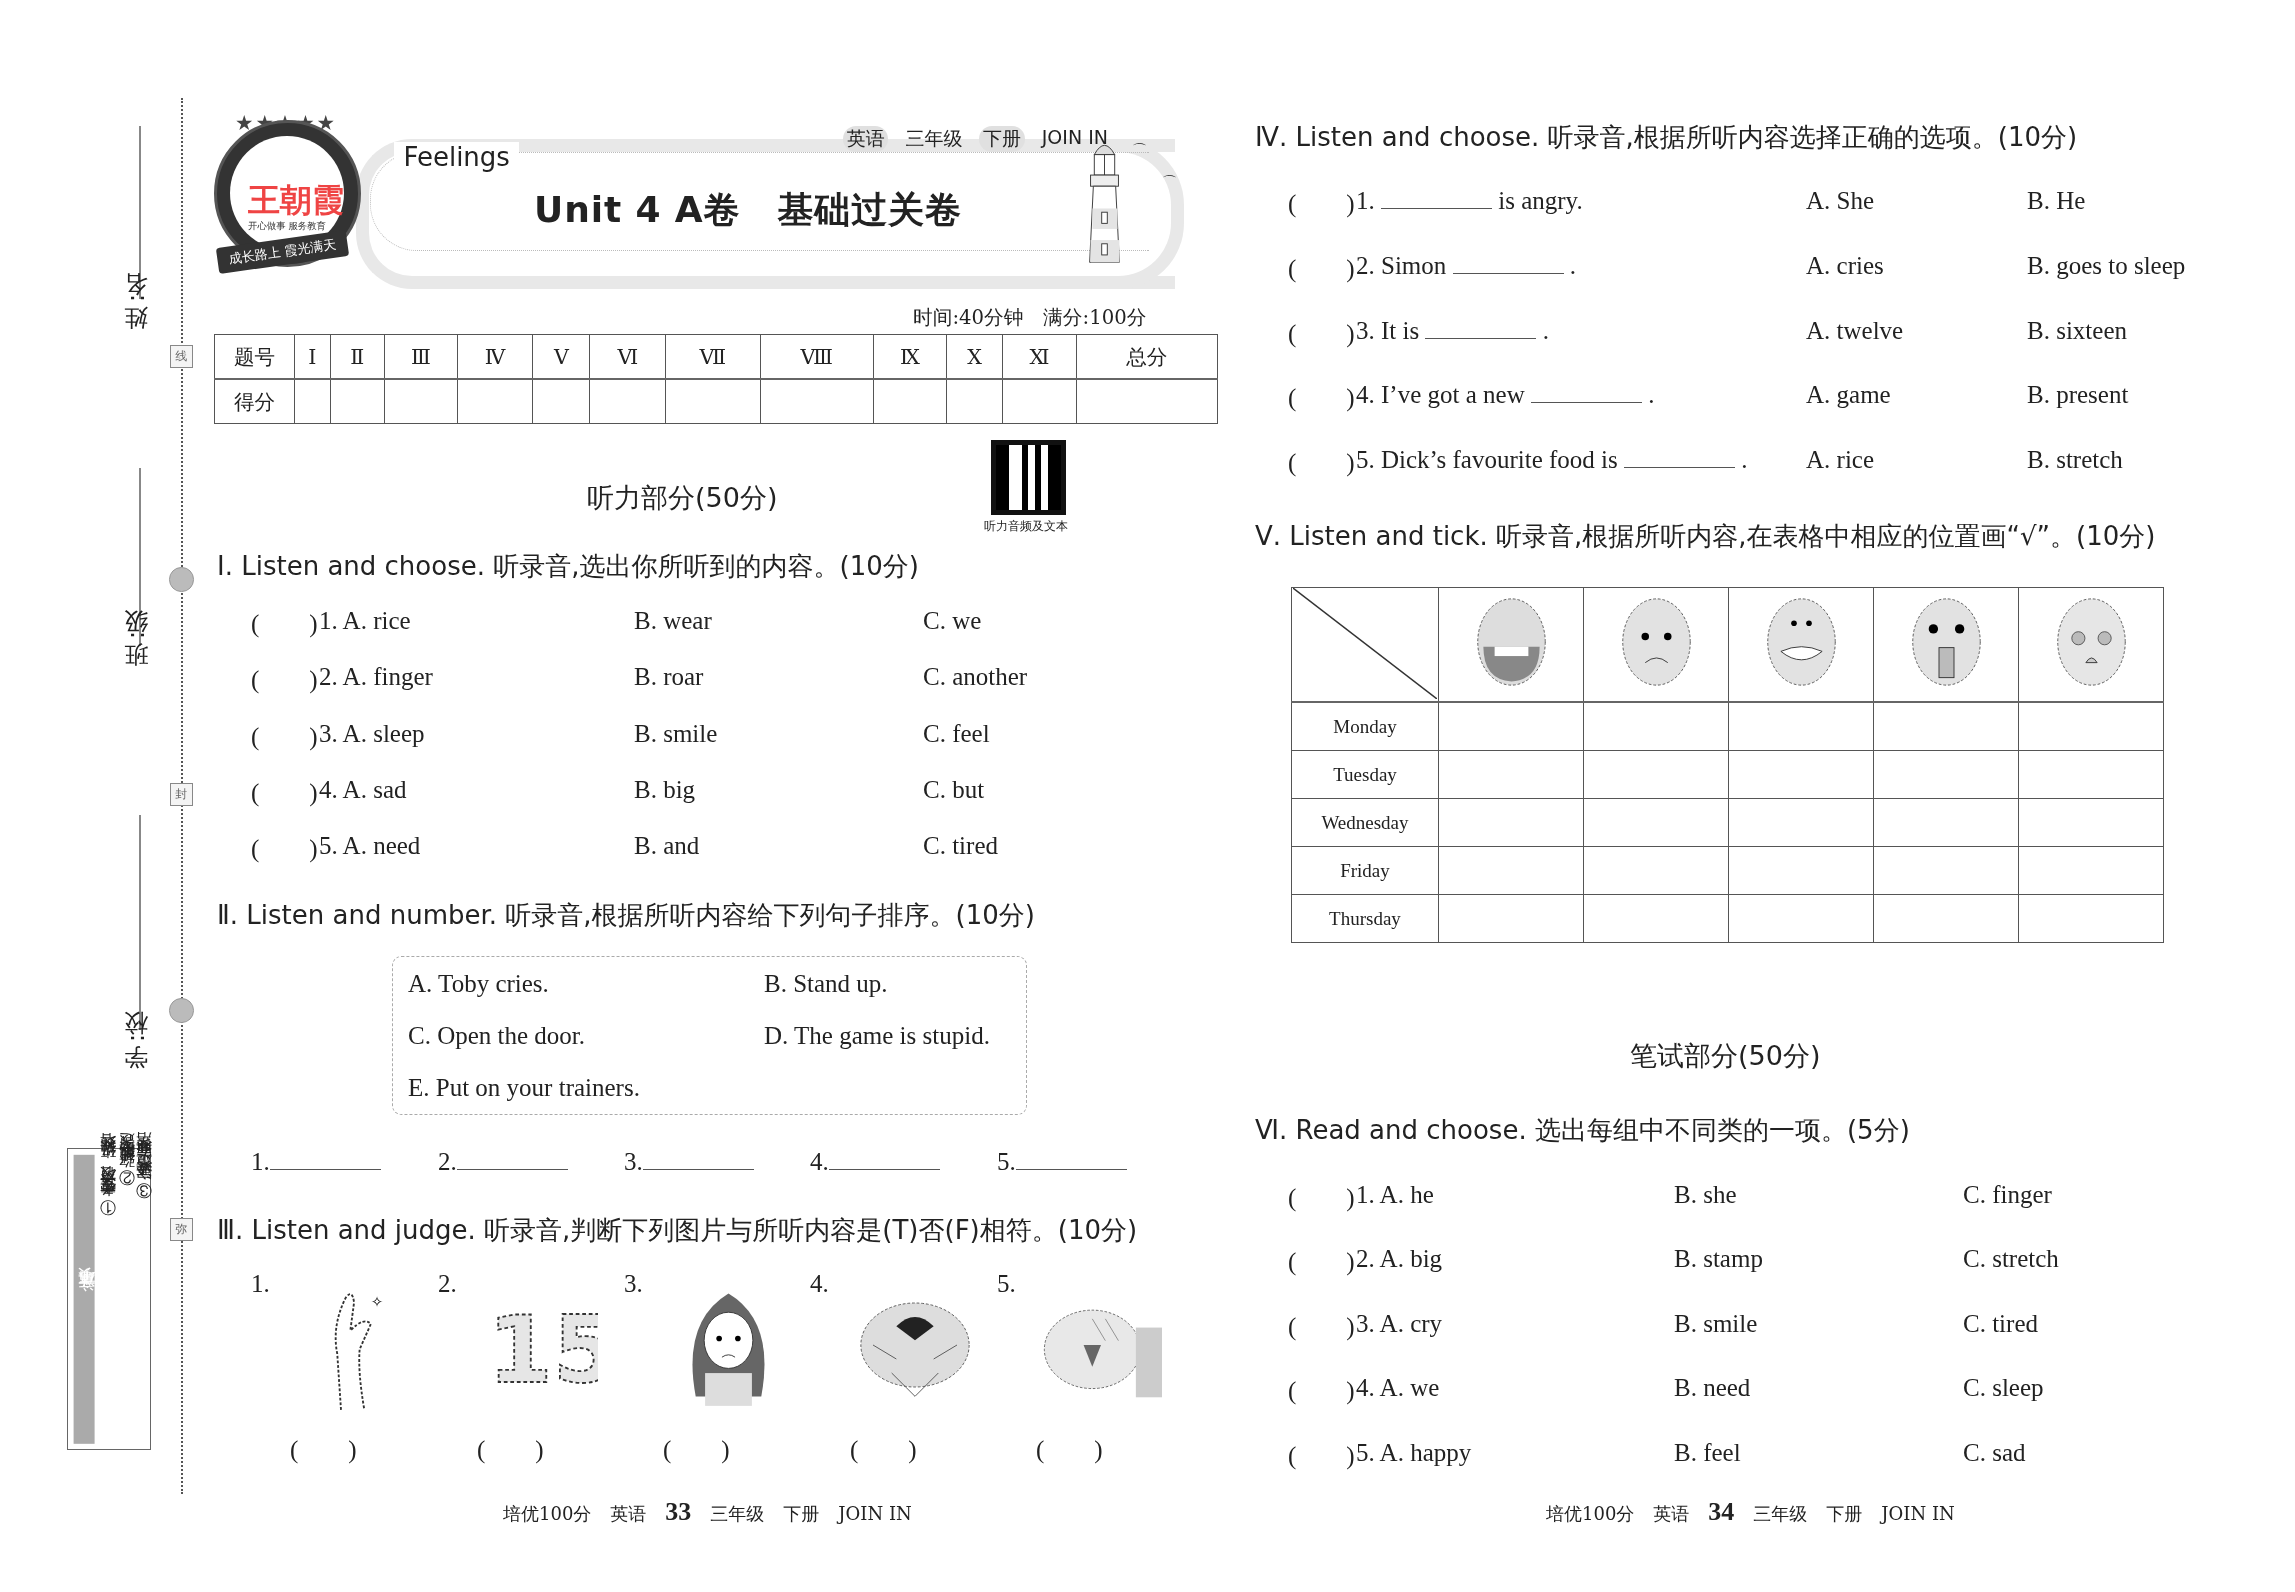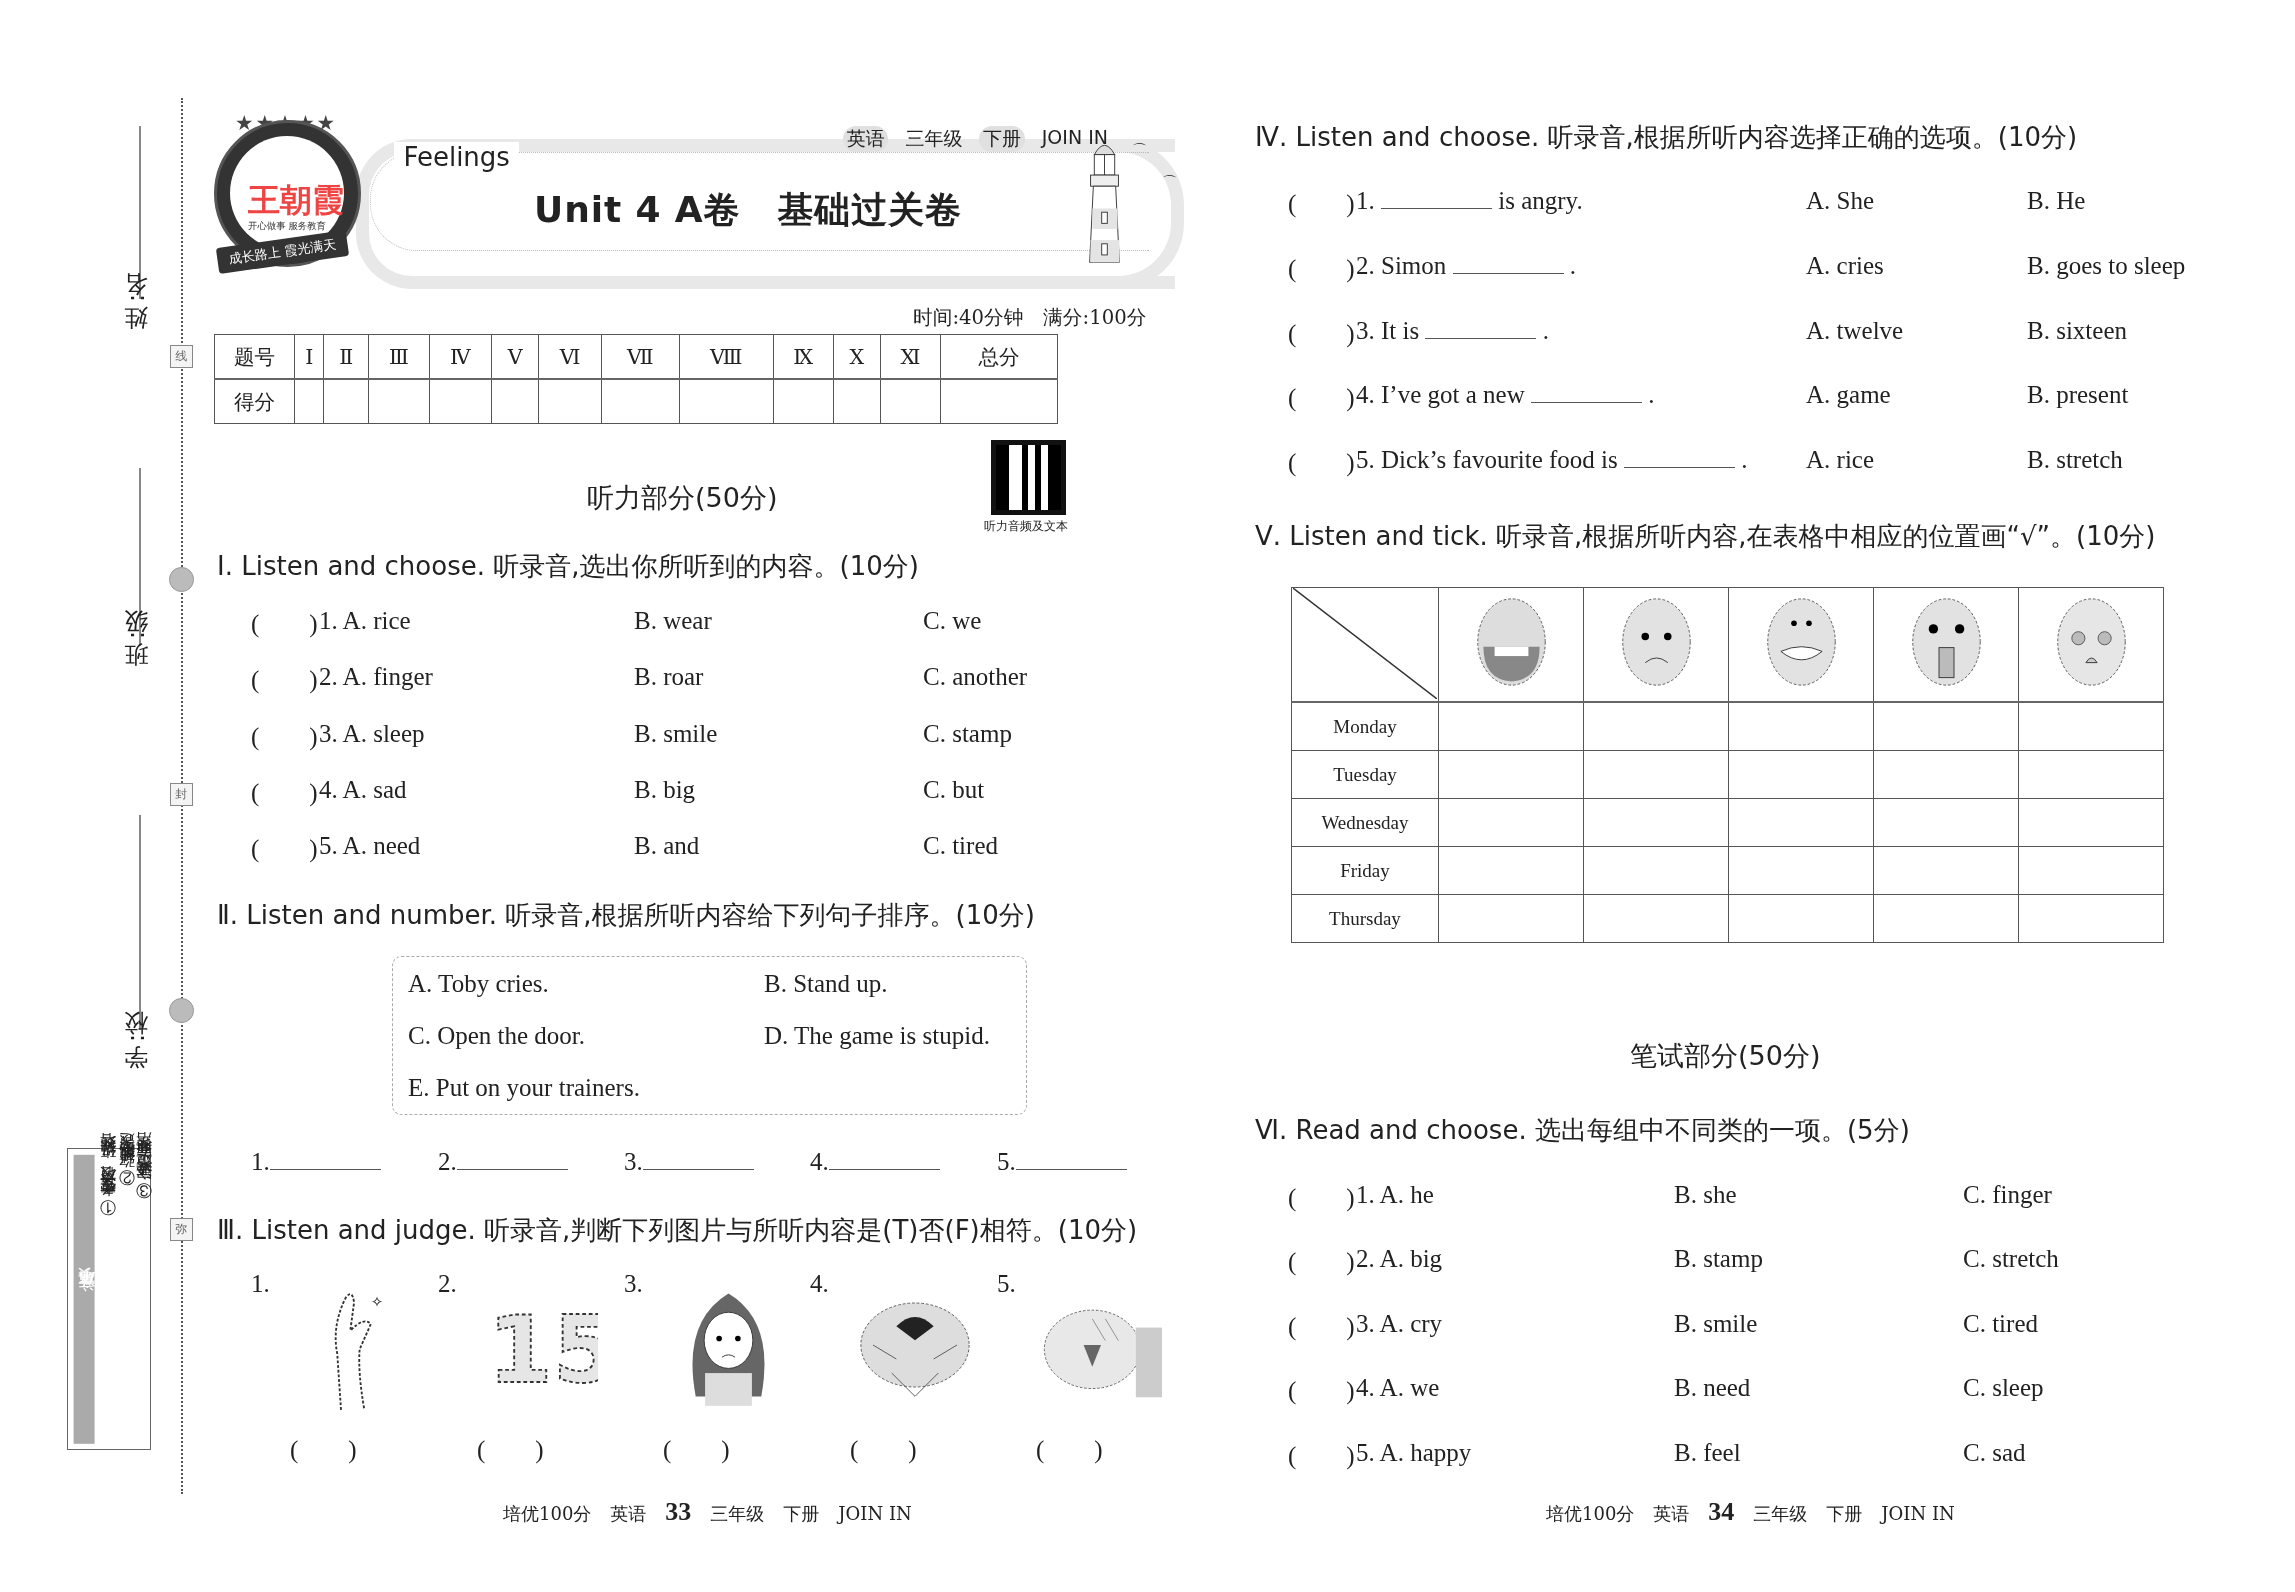--- a/index.html
+++ b/index.html
@@ -38,21 +38,21 @@
               text-align:center;}
   .logo-name{position:absolute;left:0;right:0;top:43px;font-size:32px;font-weight:bold;color:#ef4444;text-align:right;}
   .logo-motto{position:absolute;left:0;right:0;top:84px;font-size:9.4px;color:#333;font-family:"DejaVu Sans",sans-serif;}
   .logo-ribbon{left:217px;top:239px;width:131px;height:26px;background:#333;color:#fff;font-size:13px;
                text-align:center;line-height:26px;transform:rotate(-8deg);border-radius:3.7px;font-family:"DejaVu Sans",sans-serif;}
   .logo-stars{left:225px;top:111px;width:122px;text-align:center;font-size:20.6px;color:#444;letter-spacing:1.9px;}
   .lighthouse{left:1085px;top:126px;width:39px;height:139px;}
   .meta{left:913px;top:304px;font-size:19.7px;}
 
   
-  table.score{position:absolute;left:214px;top:334px;border-collapse:collapse;width:844px;border-radius:30px;}
+  table.score{position:absolute;left:214px;top:334px;border-collapse:collapse;width:1004px;border-radius:30px;}
   table.score td{border:1.9px solid #555;height:41px;text-align:center;font-size:20.6px;}
   table.score tr:first-child td{border-bottom:2.8px solid #666;}
   table.score td.lbl{width:77px;font-family:"DejaVu Sans",sans-serif;}
 
   .section-title{font-size:26px;font-family:"DejaVu Sans",sans-serif;}
   .part-title{font-size:27px;font-family:"DejaVu Sans",sans-serif;}
   .row{position:absolute;font-size:25px;font-family:"Liberation Serif",serif;white-space:nowrap;}
   .blank{display:inline-block;border-bottom:1.9px solid #555;width:112px;height:20.6px;vertical-align:baseline;}
   .qr{left:991px;top:440px;width:75px;height:75px;
       background:
@@ -176,21 +176,21 @@
     <div class="row" style="left:319px;top:607px">1. A. rice</div>
     <div class="row" style="left:634px;top:607px">B. wear</div>
     <div class="row" style="left:923px;top:607px">C. we</div>
     <div class="row" style="left:251px;top:663px">(　　)</div>
     <div class="row" style="left:319px;top:663px">2. A. finger</div>
     <div class="row" style="left:634px;top:663px">B. roar</div>
     <div class="row" style="left:923px;top:663px">C. another</div>
     <div class="row" style="left:251px;top:720px">(　　)</div>
     <div class="row" style="left:319px;top:720px">3. A. sleep</div>
     <div class="row" style="left:634px;top:720px">B. smile</div>
-    <div class="row" style="left:923px;top:720px">C. stamp</div>
+    <div class="row" style="left:923px;top:720px">C. feel</div>
     <div class="row" style="left:251px;top:776px">(　　)</div>
     <div class="row" style="left:319px;top:776px">4. A. sad</div>
     <div class="row" style="left:634px;top:776px">B. big</div>
     <div class="row" style="left:923px;top:776px">C. but</div>
     <div class="row" style="left:251px;top:832px">(　　)</div>
     <div class="row" style="left:319px;top:832px">5. A. need</div>
     <div class="row" style="left:634px;top:832px">B. and</div>
     <div class="row" style="left:923px;top:832px">C. tired</div>
   </div>
 

